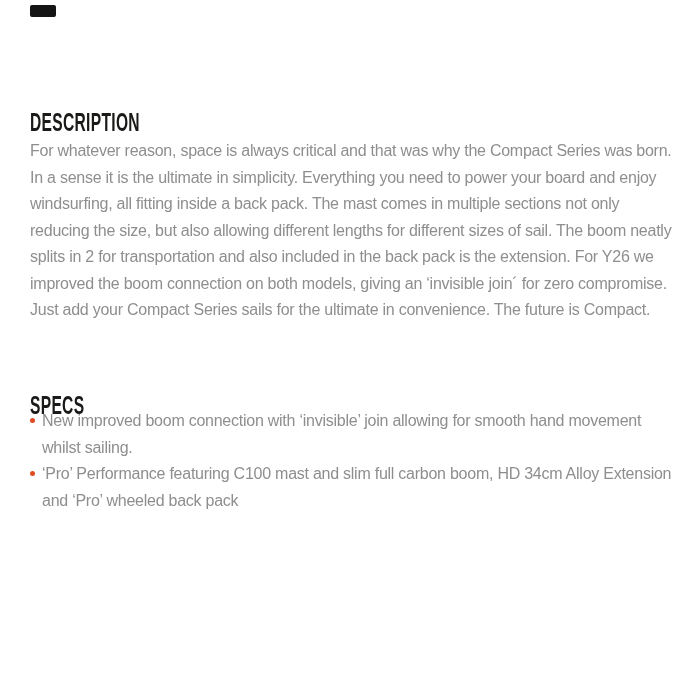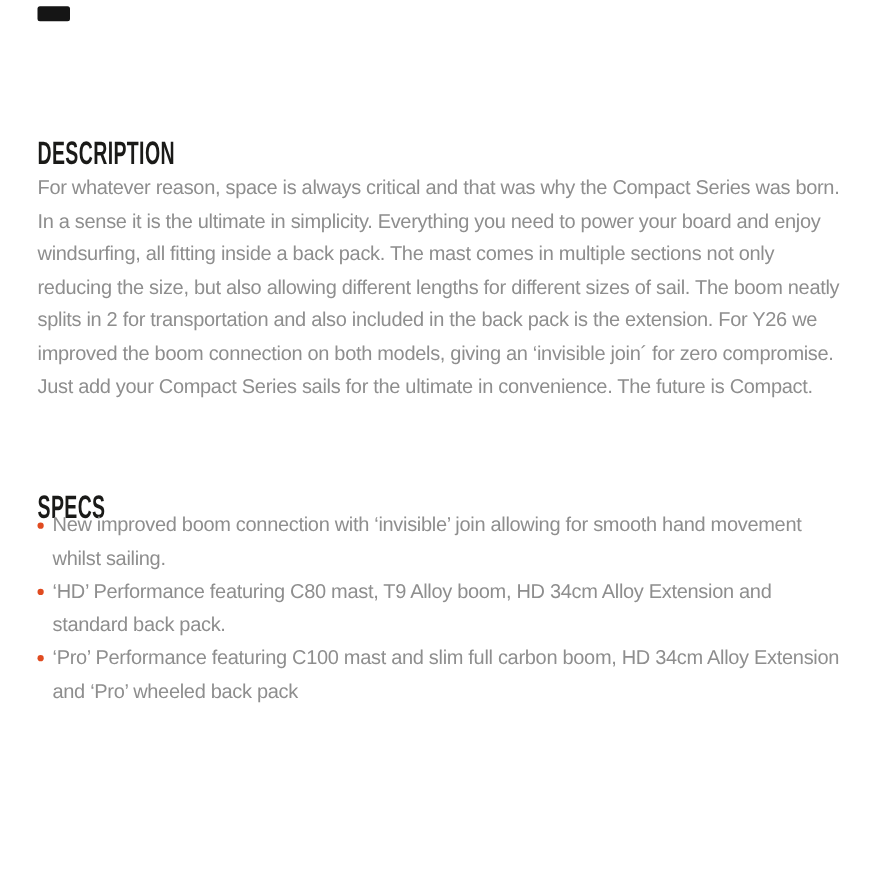--- a/index.html
+++ b/index.html
@@ -100,23 +100,19 @@
 
   <h2 class="section-heading heading-specs">SPECS</h2>
 
   <ul class="specs-list">
     <li class="specs-item">
       <span class="bullet-dot"></span>
       <span class="specs-item-text">New improved boom connection with ‘invisible’ join allowing for smooth hand movement whilst sailing.</span>
     </li>
     <li class="specs-item">
       <span class="bullet-dot"></span>
-      <span class="specs-item-text">‘HD’ Performance featuring C80 mast, T9 Alloy boom, HD 34cm Alloy Extension and standard back pack.</span>
-    </li>
-    <li class="specs-item">
-      <span class="bullet-dot"></span>
       <span class="specs-item-text">‘Pro’ Performance featuring C100 mast and slim full carbon boom, HD 34cm Alloy Extension and ‘Pro’ wheeled back pack</span>
     </li>
   </ul>
 
   <div class="fragment bottom"></div>
 
 </div>
 
 </body></html>

